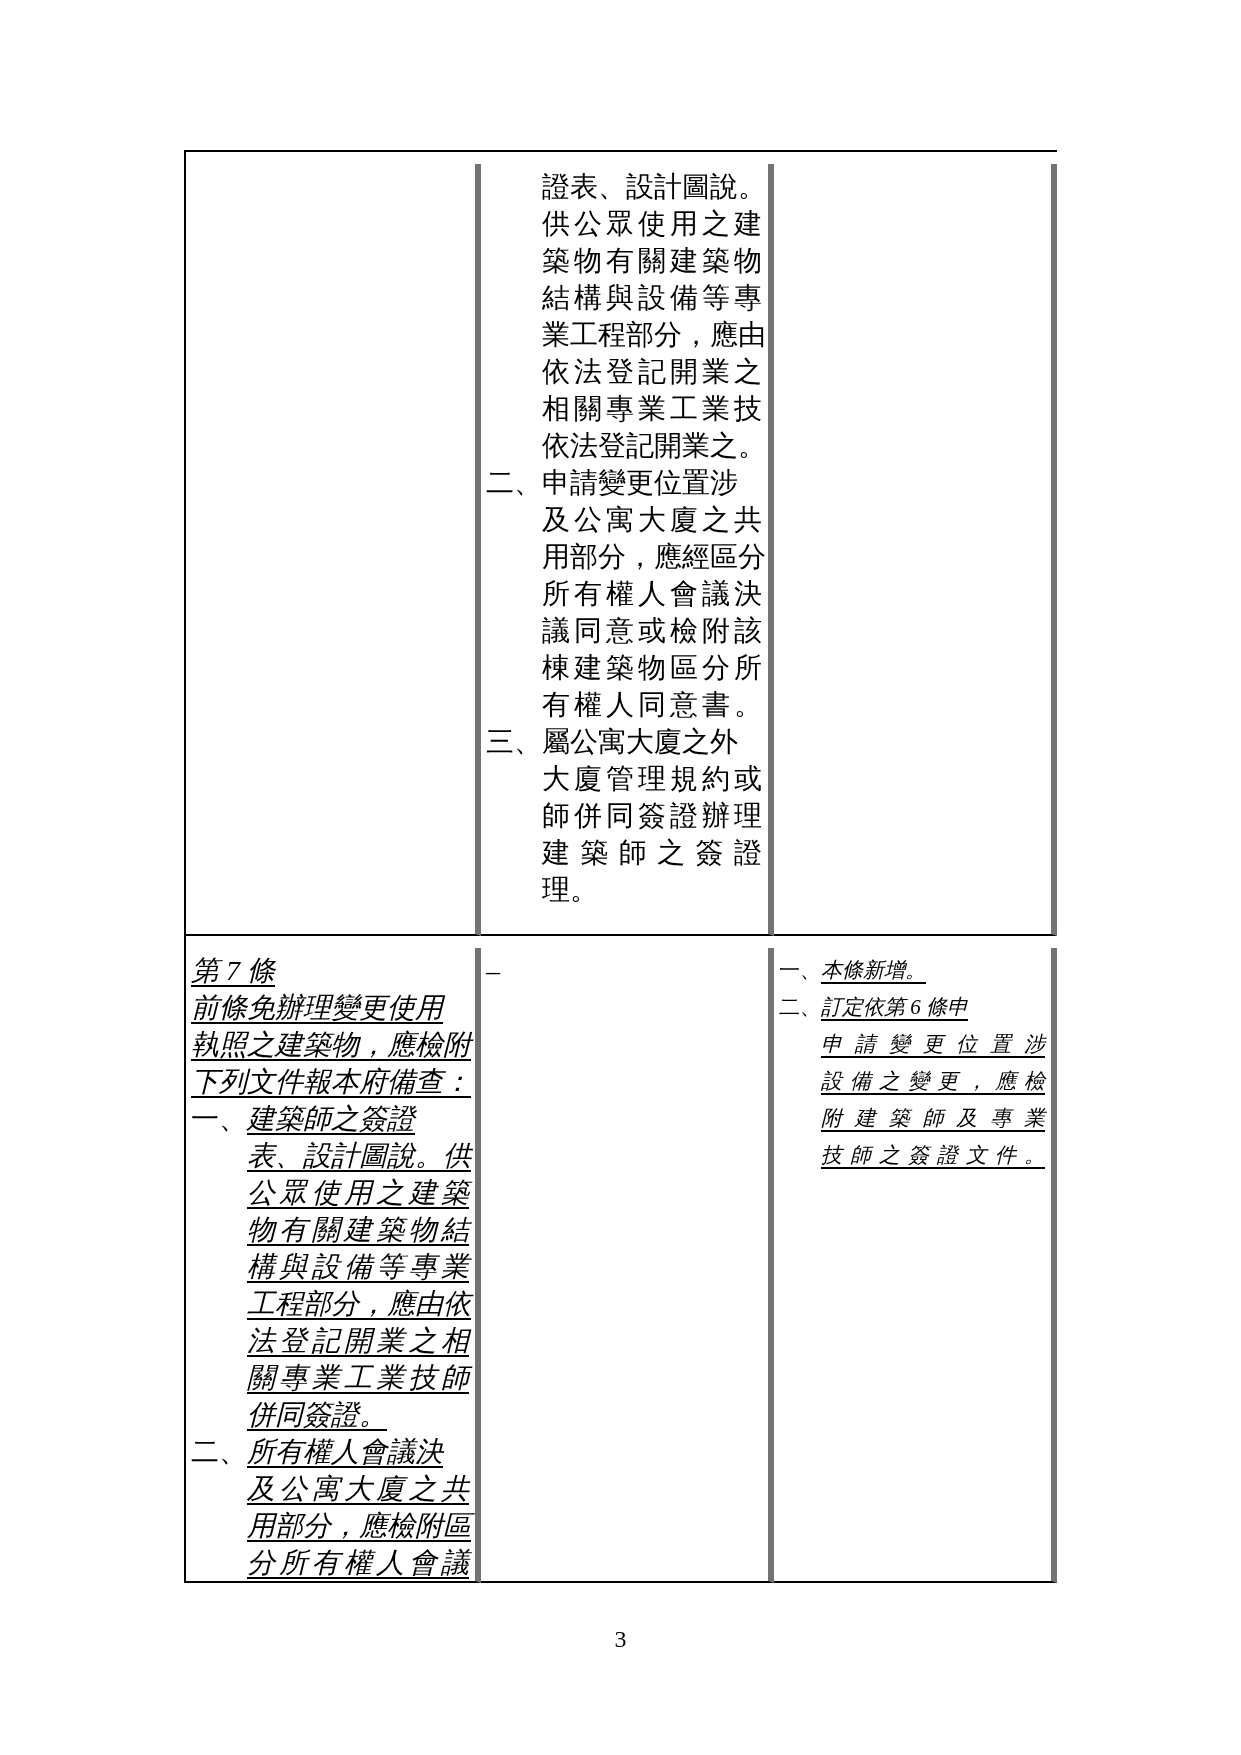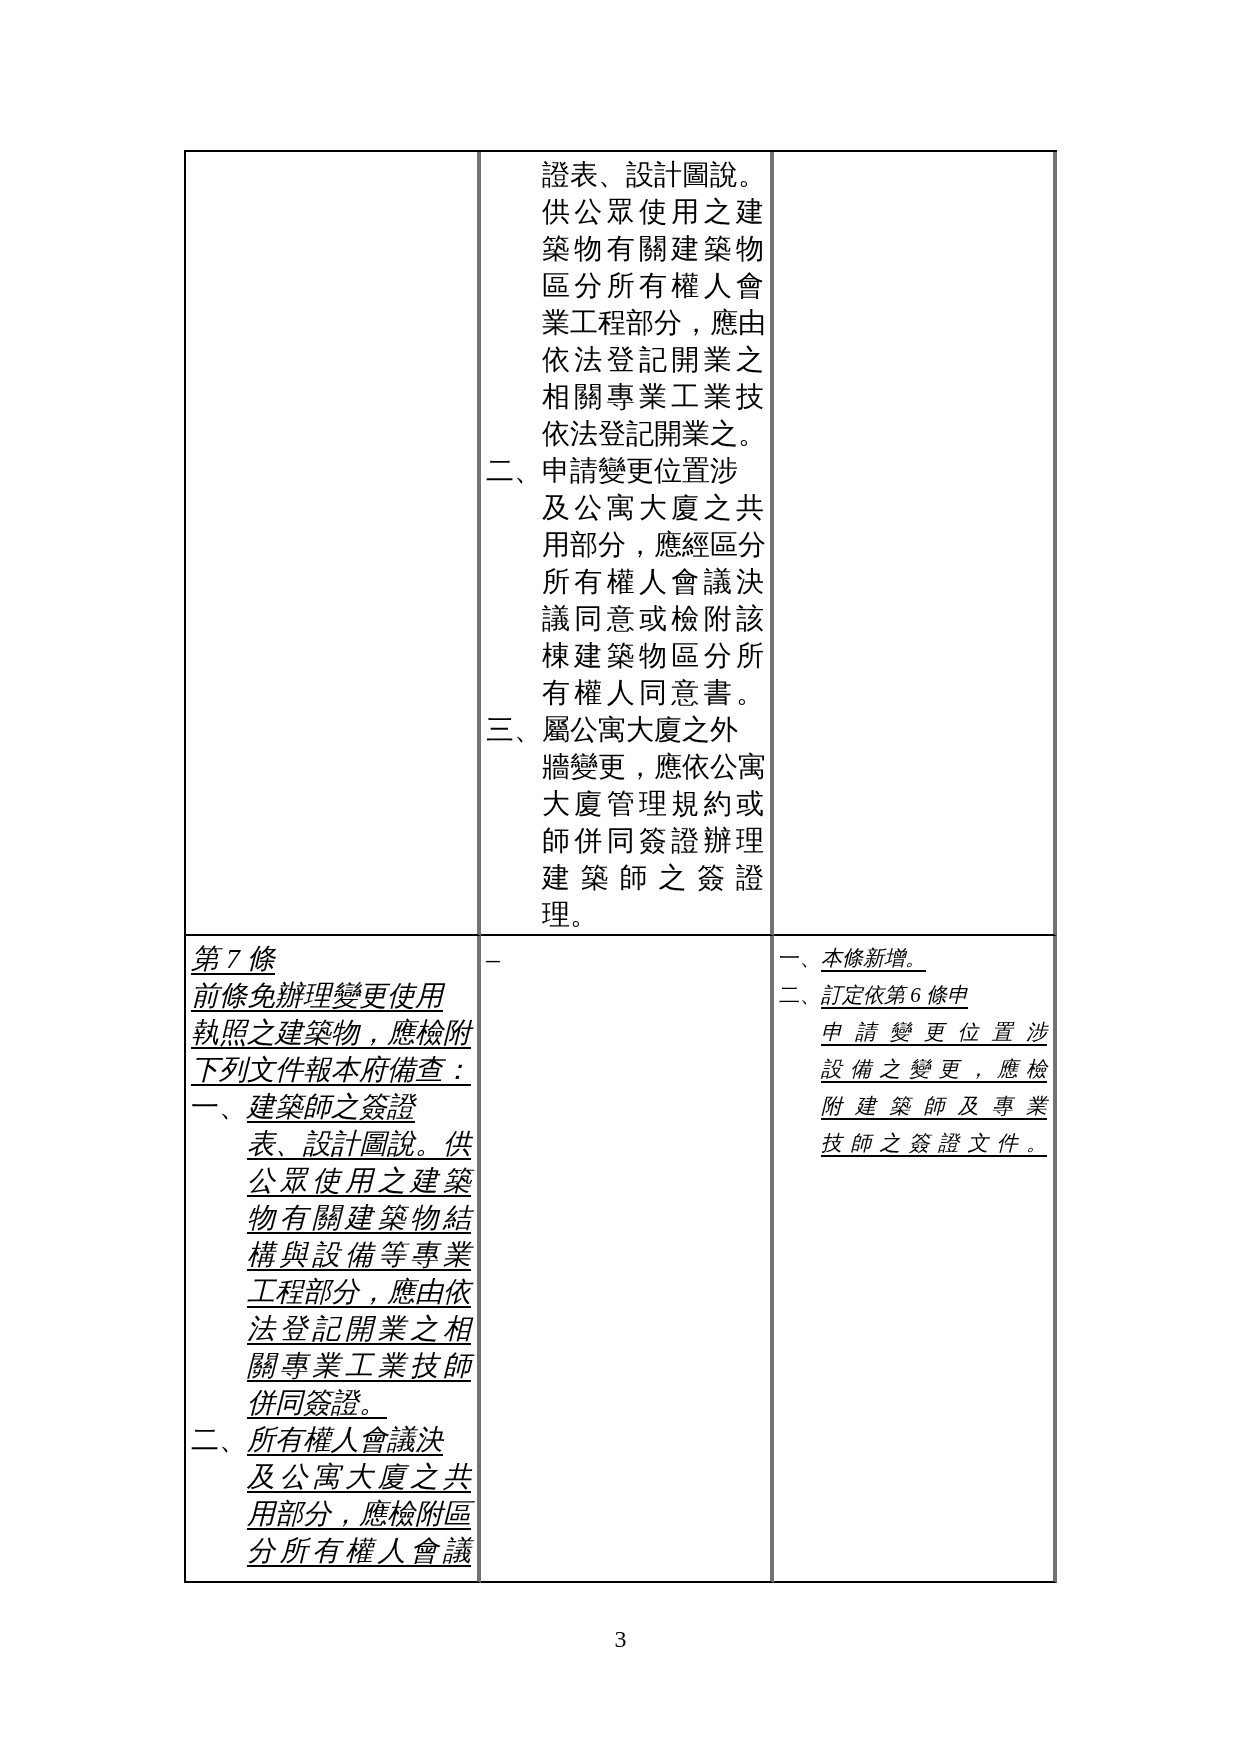--- a/index.html
+++ b/index.html
@@ -14,27 +14,28 @@
   .cmp-table {
     position: absolute;
     left: 184px; top: 150px;
     display: grid;
     grid-template-columns: 295px 293px 283px;
     grid-template-rows: 784px 647px;
     border-top: 2px solid #000;
     border-left: 2px solid #000;
   }
   .cell {
-    border-right: 4px solid #737373;
+    border-right: 6px solid #737373;
     border-bottom: 2px solid #000;
     box-sizing: border-box;
     padding: 4px 6px 0 5px;
     font-size: 28px;
     line-height: 37px;
     overflow: hidden;
+    margin-top: 12px;
   }
   .cell.col-right { font-size: 21px; }
   .line { white-space: nowrap; }
   .line.j { text-align: justify; text-align-last: justify; }
   .line.ind { padding-left: 2em; }
   .u {
     text-decoration: underline;
     text-decoration-thickness: 2px;
     text-underline-offset: 5px;
     text-decoration-skip-ink: none;
@@ -52,34 +53,33 @@
 </style>
 </head>
 <body>
 
 <div class="cmp-table" id="cmp-table">
     <div class="cell col-left"></div>
     <div class="cell col-middle">
       <div class="line ind j"><span>證表、設計圖說。</span></div>
       <div class="line ind j"><span>供公眾使用之建</span></div>
       <div class="line ind j"><span>築物有關建築物</span></div>
-      <div class="line ind j"><span>區分所有權人會</span></div>
+      <div class="line ind j"><span>結構與設備等專</span></div>
       <div class="line ind j"><span>業工程部分，應由</span></div>
       <div class="line ind j"><span>依法登記開業之</span></div>
       <div class="line ind j"><span>相關專業工業技</span></div>
       <div class="line ind j"><span>依法登記開業之。</span></div>
       <div class="line"><span class="marker">二、</span><span>申請變更位置涉</span></div>
       <div class="line ind j"><span>及公寓大廈之共</span></div>
       <div class="line ind j"><span>用部分，應經區分</span></div>
       <div class="line ind j"><span>所有權人會議決</span></div>
       <div class="line ind j"><span>議同意或檢附該</span></div>
       <div class="line ind j"><span>棟建築物區分所</span></div>
       <div class="line ind j"><span>有權人同意書。</span></div>
       <div class="line"><span class="marker">三、</span><span>屬公寓大廈之外</span></div>
-      <div class="line ind j"><span>牆變更，應依公寓</span></div>
       <div class="line ind j"><span>大廈管理規約或</span></div>
       <div class="line ind j"><span>師併同簽證辦理</span></div>
       <div class="line ind j"><span>建築師之簽證</span></div>
       <div class="line ind"><span>理。</span></div>
     </div>
     <div class="cell col-right"></div>
     <div class="cell col-left">
       <div class="line"><span class="u">第 7 條</span></div>
       <div class="line"><span class="u">前條免辦理變更使用</span></div>
       <div class="line j"><span class="u">執照之建築物，應檢附</span></div>

